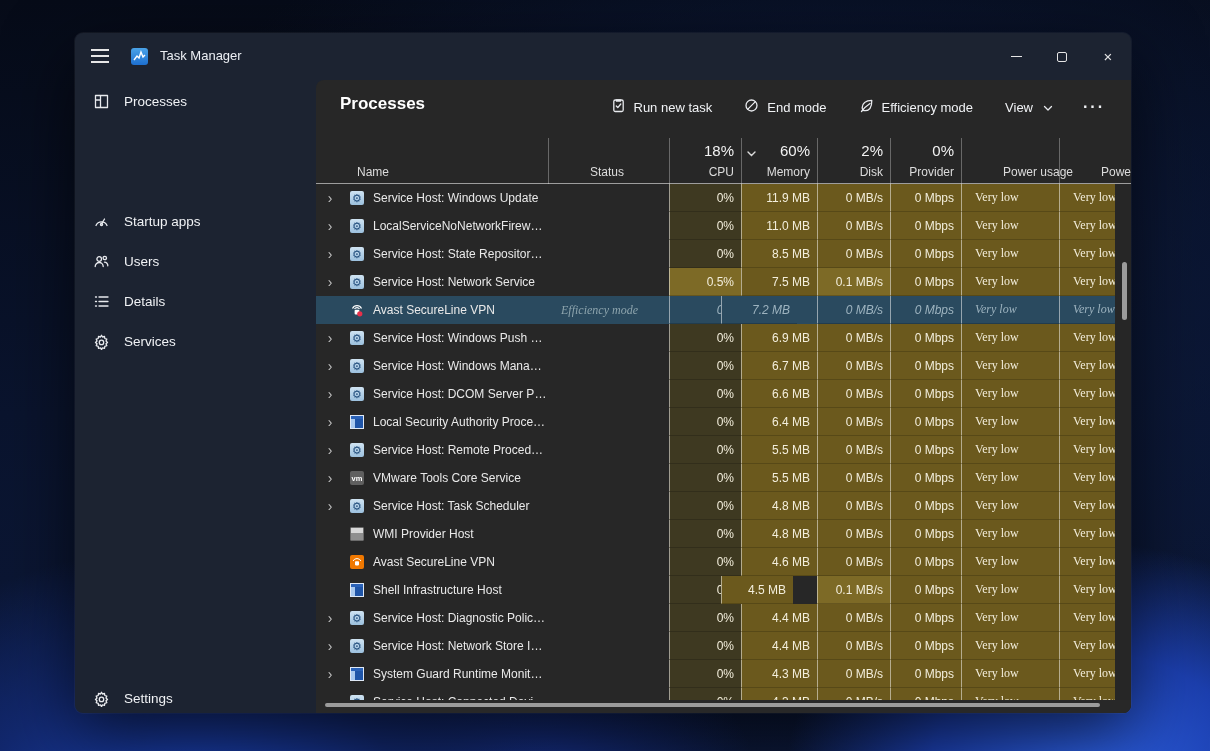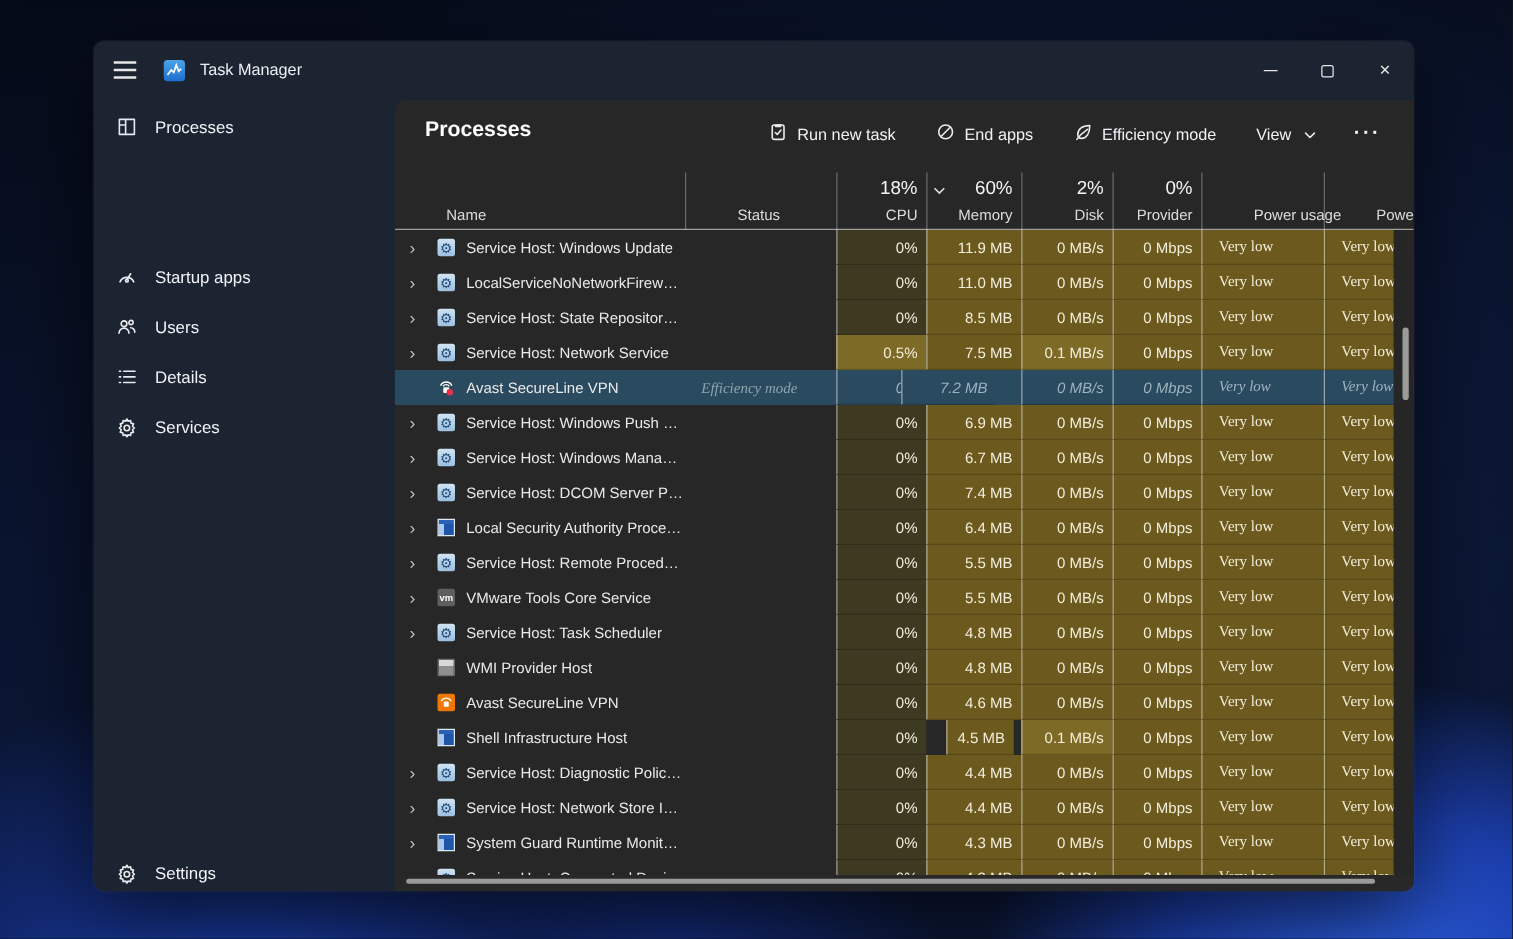--- a/index.html
+++ b/index.html
@@ -196,21 +196,21 @@
                 <path d="M5.5,2 h4 v1.2 h-4 z"></path>
                 <polyline points="5.3,8 6.8,9.6 9.8,6"></polyline>
               </svg></span>
           <span>Run new task</span>
         </div>
         <div class="tbtn">
           <span><svg width="15" height="15" viewBox="0 0 15 15">
                 <circle cx="7.5" cy="7.5" r="5.5"></circle>
                 <line x1="3.6" y1="11.4" x2="11.4" y2="3.6"></line>
               </svg></span>
-          <span>End apps</span>
+          <span>End mode</span>
         </div>
         <div class="tbtn">
           <span><svg width="15" height="15" viewBox="0 0 15 15">
                 <path d="M12.8,2.4 C7,2.6 3.4,5 3.2,9.6 C3.1,11.6 4.4,12.8 6.2,12.7 C10.6,12.5 12.8,8 12.8,2.4 z"></path>
                 <path d="M2.5,13.5 C5,10 8,7.5 11,5.5"></path>
               </svg></span>
           <span>Efficiency mode</span>
         </div>
         <div class="tbtn">
           <span>View</span>
@@ -360,21 +360,21 @@
             <div class="cell txt heat" style="left: 743px; width: 56px;">Very low</div>
           </div>
           <div class="prow" style="top: 196px;">
             <div class="cell c-name">
               <span class="chevcol">›</span>
               <span class="picon ic-service">⚙</span>
               <span class="nm">Service Host: DCOM Server Proc...</span>
             </div>
             <div class="cell txt status-cell"></div>
             <div class="cell num heat low" style="left: 353px; width: 72px;">0%</div>
-            <div class="cell num heat" style="left: 425px; width: 76px;">7.4 MB</div>
+            <div class="cell num heat" style="left: 425px; width: 76px;">6.6 MB</div>
             <div class="cell num heat" style="left: 501px; width: 73px;">0 MB/s</div>
             <div class="cell num heat" style="left: 574px; width: 71px;">0 Mbps</div>
             <div class="cell txt heat" style="left: 645px; width: 98px;">Very low</div>
             <div class="cell txt heat" style="left: 743px; width: 56px;">Very low</div>
           </div>
           <div class="prow" style="top: 224px;">
             <div class="cell c-name">
               <span class="chevcol">›</span>
               <span class="picon ic-window"></span>
               <span class="nm">Local Security Authority Process...</span>
@@ -463,21 +463,21 @@
             <div class="cell txt heat" style="left: 743px; width: 56px;">Very low</div>
           </div>
           <div class="prow" style="top: 392px;">
             <div class="cell c-name">
               <span class="chevcol"></span>
               <span class="picon ic-window"></span>
               <span class="nm">Shell Infrastructure Host</span>
             </div>
             <div class="cell txt status-cell"></div>
             <div class="cell num heat low" style="left: 353px; width: 72px;">0%</div>
-            <div class="cell num heat" style="left: 441px; width: 54px;">4.5 MB</div>
+            <div class="cell num heat" style="left: 405px; width: 72px;">4.5 MB</div>
             <div class="cell num heat hot" style="left: 501px; width: 73px;">0.1 MB/s</div>
             <div class="cell num heat" style="left: 574px; width: 71px;">0 Mbps</div>
             <div class="cell txt heat" style="left: 645px; width: 98px;">Very low</div>
             <div class="cell txt heat" style="left: 743px; width: 56px;">Very low</div>
           </div>
           <div class="prow" style="top: 420px;">
             <div class="cell c-name">
               <span class="chevcol">›</span>
               <span class="picon ic-service">⚙</span>
               <span class="nm">Service Host: Diagnostic Policy ...</span>

